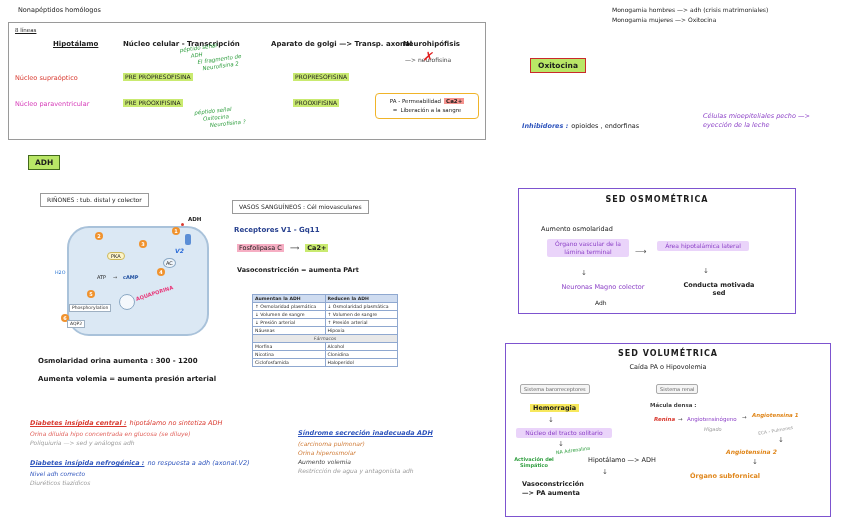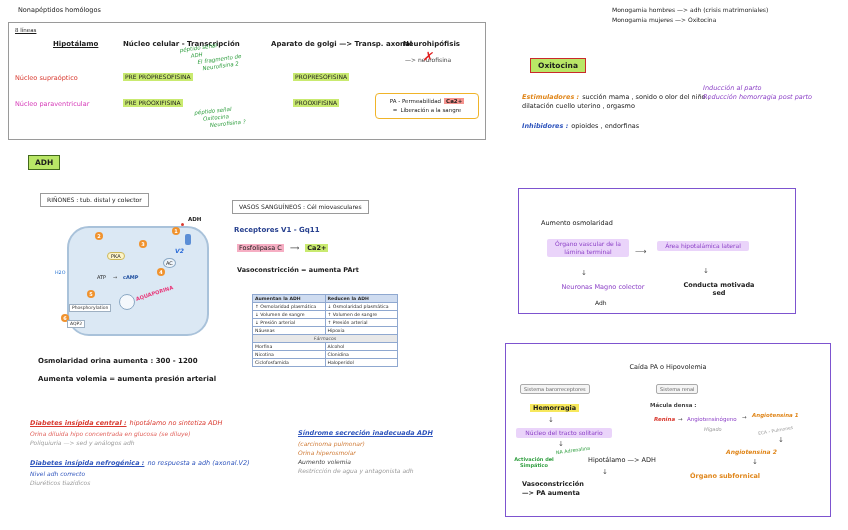--- a/index.html
+++ b/index.html
@@ -74,33 +74,27 @@
       <div><span class="mr">PA - Permeabilidad</span><span class="hlr b">Ca2+</span></div>
       <div><span class="mr">=</span><span>Liberación a la sangre</span></div>
     </div>
   </div>
 
   <div class="abs f6" style="left:612px;top:6px">Monogamia hombres —&gt; adh (crisis matrimoniales)</div>
   <div class="abs f6" style="left:612px;top:16px">Monogamia mujeres —&gt; Oxitocina</div>
 
   <div class="abs gtag" style="left:530px;top:58px">Oxitocina</div>
 
-  <div class="abs f65" style="left:522px;top:93px;width:190px;line-height:9px">
-    <span class="org b i mr">Estimuladores :</span><span>succión mama , sonido o olor del niño , dilatación cuello uterino , orgasmo</span>
-  </div>
 
   <div class="abs f65" style="left:522px;top:122px;width:200px">
     <span class="blu b i mr">Inhibidores :</span><span>opioides , endorfinas</span>
   </div>
 
-  <div class="abs f65 pur i" style="left:703px;top:84px;line-height:9px">
-    <div>Inducción al parto</div>
-    <div>Reducción hemorragia post parto</div>
-  </div>
-
+
+  <div class="abs f65 pur i" style="left:703px;top:112px;width:128px;line-height:9px">Células mioepiteliales pecho —&gt; eyección de la leche</div>
 
   <div class="abs gtag2" style="left:28px;top:155px">ADH</div>
 
   <div class="abs panel f6" style="left:40px;top:193px">RIÑONES : tub. distal y colector</div>
 
   <div class="abs" style="left:55px;top:214px;width:168px;height:134px">
     <div class="abs" style="left:12px;top:12px;width:142px;height:110px;background:#dbe8f4;border:2px solid #a9c2da;border-radius:22px"></div>
     <div class="abs" style="left:130px;top:20px;width:6px;height:11px;background:#5b8ed6;border-radius:2px"></div>
     <div class="abs b f55" style="left:133px;top:2px;color:#222">ADH</div>
     <div class="abs" style="left:126px;top:9px;width:3px;height:3px;background:#d93a30;border-radius:50%"></div>
@@ -175,32 +169,34 @@
         <td>Clonidina</td>
       </tr>
       <tr>
         <td>Ciclofosfamida</td>
         <td>Haloperidol</td>
       </tr>
     </tbody>
   </table>
 
   <div class="abs pbox" style="left:518px;top:188px;width:278px;height:126px">
-    <div class="abs f65" style="left:22px;top:30px">Aumento osmolaridad</div>
+    <div class="abs f8 b" style="left:0;top:6px;width:100%;text-align:center;letter-spacing:1px">SED OSMOMÉTRICA</div>
+    <div class="abs f65" style="left:22px;top:36px">Aumento osmolaridad</div>
     <div class="abs f6 hlpu pur ctr" style="left:28px;top:50px;width:82px;line-height:8px">Órgano vascular de la lámina terminal</div>
     <div class="abs f8 ar" style="left:116px;top:58px">⟶</div>
     <div class="abs f6 hlpu pur ctr" style="left:138px;top:52px;width:92px;line-height:8px">Área hipotalámica lateral</div>
     <div class="abs f7 ar" style="left:62px;top:80px">↓</div>
     <div class="abs f7 ar" style="left:184px;top:78px">↓</div>
     <div class="abs f65 pur ctr" style="left:34px;top:94px;width:100px;line-height:8px">Neuronas Magno colector</div>
     <div class="abs f6" style="left:76px;top:110px">Adh</div>
     <div class="abs f65 b ctr" style="left:160px;top:92px;width:80px;line-height:8px">Conducta motivada sed</div>
   </div>
 
   <div class="abs pbox" style="left:505px;top:343px;width:326px;height:174px">
+    <div class="abs f8 b" style="left:0;top:5px;width:100%;text-align:center;letter-spacing:1px">SED VOLUMÉTRICA</div>
     <div class="abs f65" style="left:0;top:19px;width:100%;text-align:center">Caída PA o Hipovolemia</div>
 
     <div class="abs tag f5" style="left:14px;top:40px">Sistema barorreceptores</div>
     <div class="abs tag f5" style="left:150px;top:40px">Sistema renal</div>
 
     <div class="abs f65 b hly" style="left:24px;top:60px">Hemorragia</div>
     <div class="abs f7 ar" style="left:42px;top:72px">↓</div>
     <div class="abs f6 hlpu pur ctr" style="left:10px;top:84px;width:96px">Núcleo del tracto solitario</div>
     <div class="abs f7 ar" style="left:52px;top:96px">↓</div>
 

